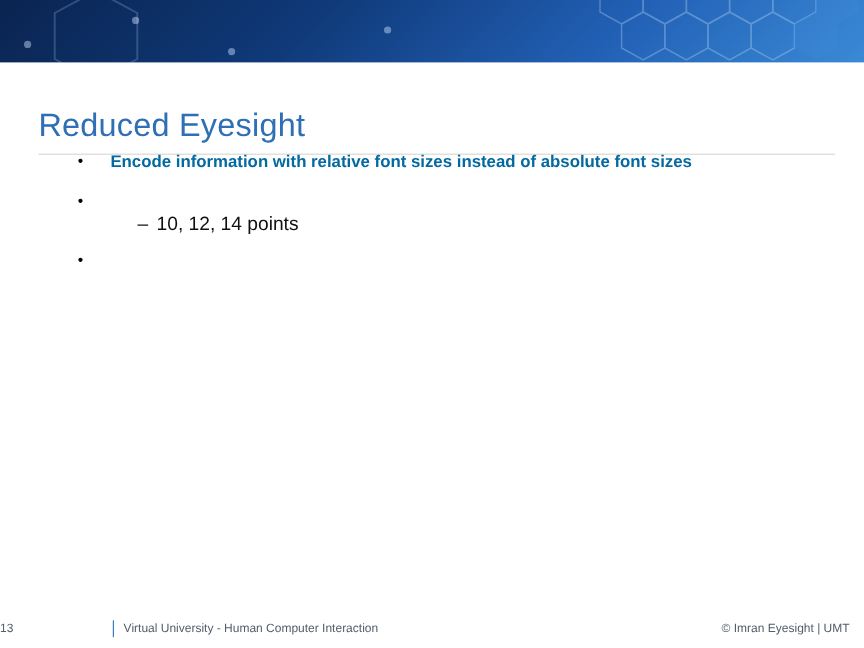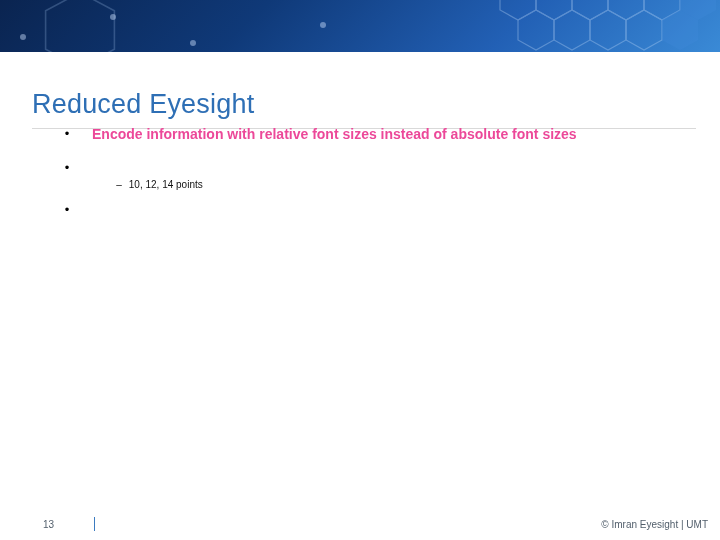--- a/index.html
+++ b/index.html
@@ -46,33 +46,33 @@
   }
   .content{
     position:absolute;top:126px;left:60px;right:30px;
     font-size:14px;
   }
   .bullet-row{
     display:flex;align-items:flex-start;gap:18px;
     margin-bottom:18px;
   }
   .bullet-row .dotmark{width:14px;text-align:center;color:#000;font-size:13px}
-  .bullet-row .bt{font-weight:700;color:#ec4899;font-size:14px}
+  .bullet-row .bt{font-weight:700;color:#0369a1;font-size:14px}
   .sub{
     margin:4px 0 0 52px;
-    font-size:10px;color:#111;
+    font-size:16px;color:#111;
   }
   .sub .dash{display:inline-block;width:14px;text-align:center}
   .group{margin-bottom:12px}
   .footer{
     position:absolute;left:0;right:0;bottom:6px;height:20px;
     display:flex;align-items:center;
     font-size:10px;color:var(--footer-text);
   }
-  .footer .pgnum{width:54px;text-align:right}
+  .footer .pgnum{width:54px;text-align:left}
   .footer .vline{width:1px;height:14px;background:var(--footer-blue);margin:0 8px 0 40px}
   .footer .course{flex:0 0 auto}
   .footer .spacer{flex:1}
   .footer .cred{padding-right:12px}
 </style>
 </head>
 <body>
 
 <div class="banner">
   <svg class="hex-left" viewBox="0 0 100 100">
@@ -127,15 +127,16 @@
   <div class="group">
     <div class="bullet-row" style="margin-bottom:4px">
       <span class="dotmark">•</span>
     </div>
   </div>
 </div>
 
 <div class="footer">
   <div class="pgnum">13</div>
   <div class="vline"></div>
+  <div class="course">Virtual University - Human Computer Interaction</div>
   <div class="spacer"></div>
   <div class="cred">© Imran Eyesight | UMT</div>
 </div>
 
 </body></html>

